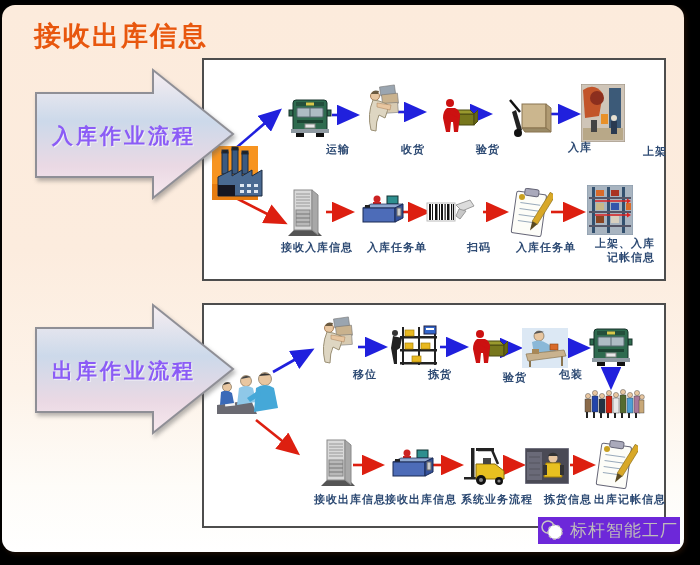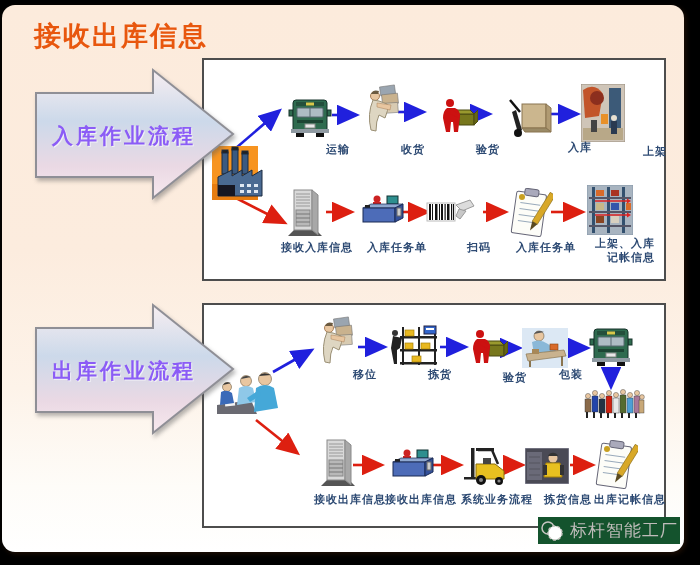--- a/index.html
+++ b/index.html
@@ -28,22 +28,22 @@
     position:absolute;font-size:21px;font-weight:bold;color:#8b5cf6;
     letter-spacing:3px;text-shadow:1px 1px 0 rgba(255,255,255,.65);white-space:nowrap;
   }
   .icon{position:absolute;z-index:3;}
   .lbl{
     position:absolute;z-index:3;font-size:11px;font-weight:bold;color:#2d4a73;
     text-align:right;letter-spacing:1px;line-height:14px;
   }
   #arrows{position:absolute;left:0;top:0;z-index:2;pointer-events:none;}
   .watermark{
-    position:absolute;left:538px;top:517px;z-index:5;display:flex;align-items:flex-end;
-    background:#14532d;padding:2px 2px;
+    position:absolute;left:538px;top:517px;z-index:5;display:flex;align-items:flex-start;
+    background:#6d28d9;padding:2px 2px;
   }
   .wm-text{font-size:17px;color:#bfbcba;letter-spacing:1px;white-space:nowrap;}
   .wm-logo{margin-right:4px;}
 </style>
 </head>
 <body>
 
 <div class="slide"></div>
 
 <div class="title">接收出库信息</div>

